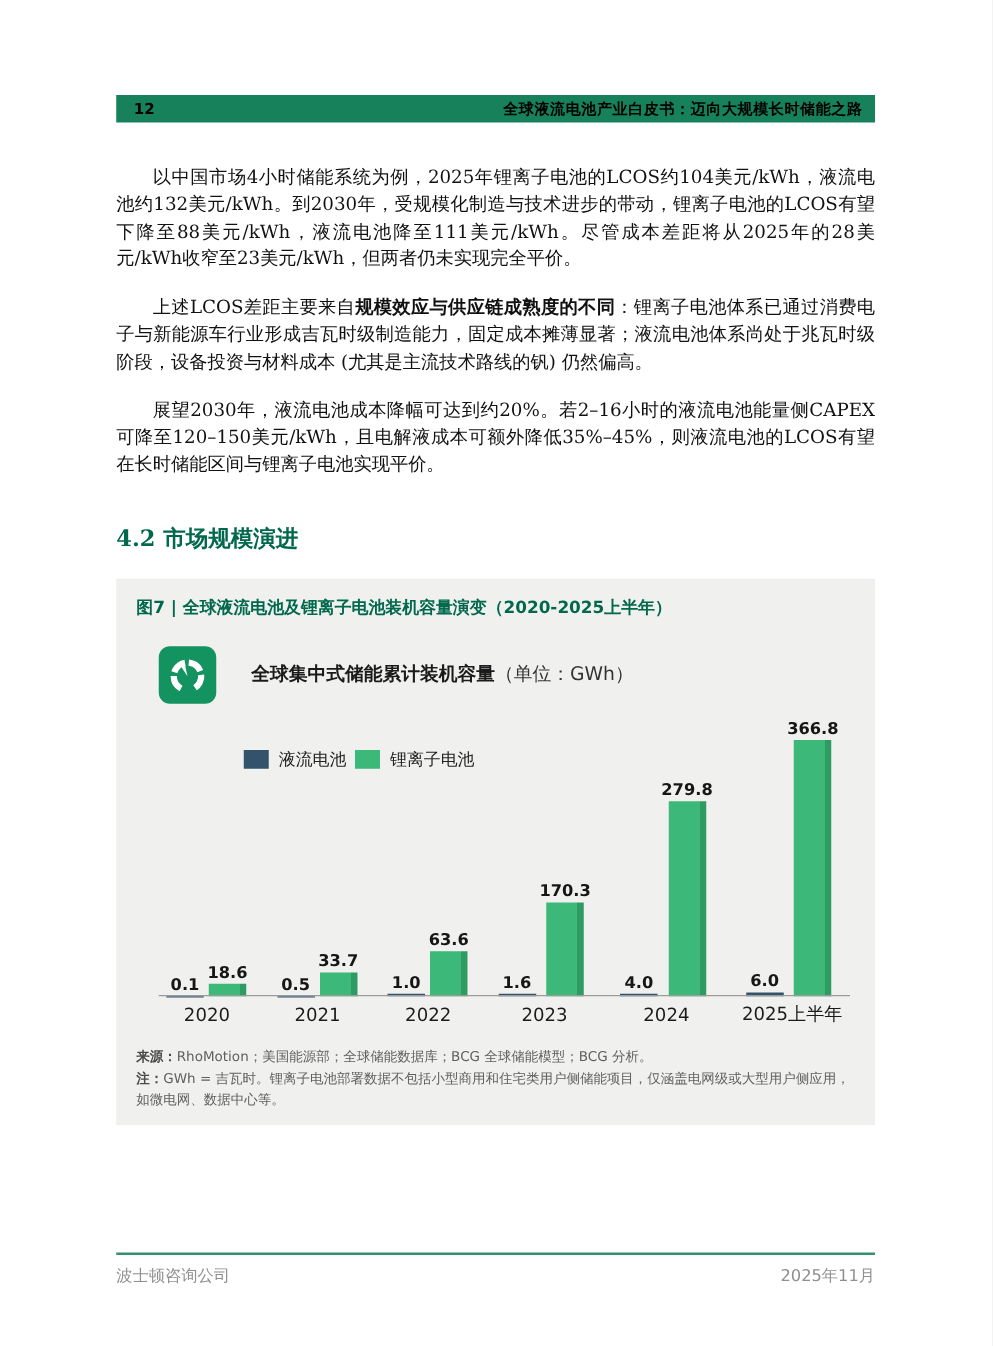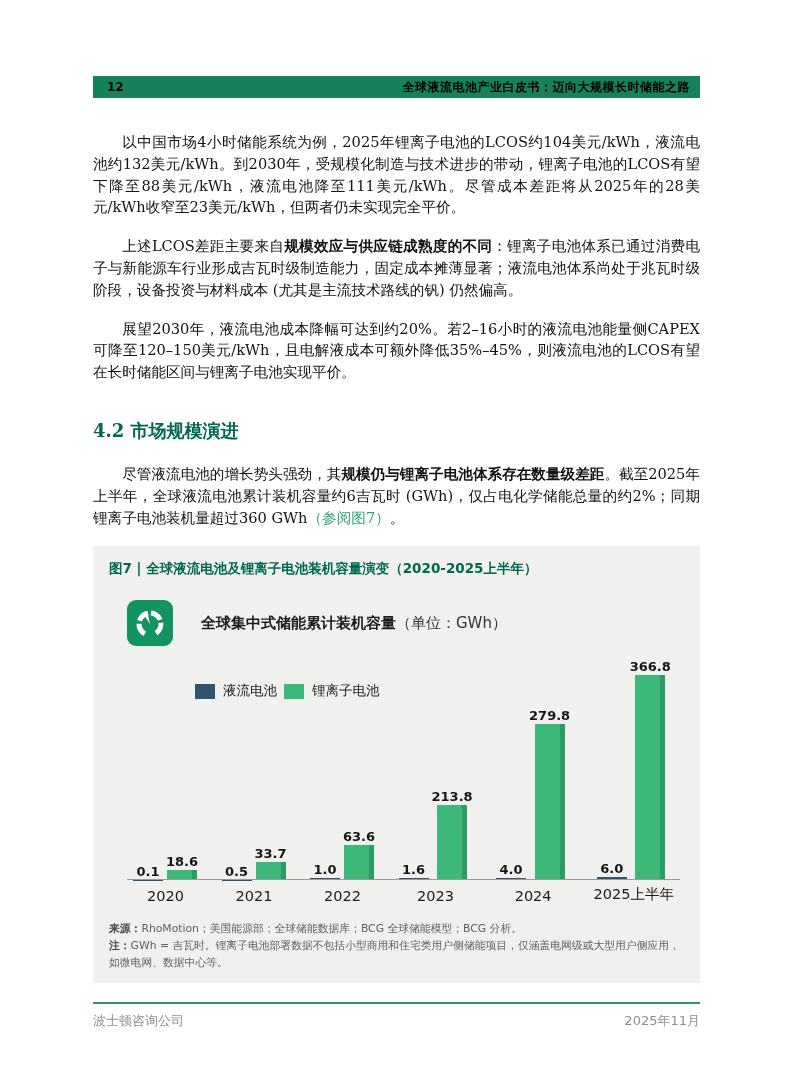--- a/index.html
+++ b/index.html
@@ -129,21 +129,20 @@
       <span class="pagenum">12</span>
       <span class="doctitle">全球液流电池产业白皮书：迈向大规模长时储能之路</span>
     </div>
 
     <p class="para first"><span>以中国市场4小时储能系统为例，2025年锂离子电池的LCOS约104美元/kWh，液流电池约132美元/kWh。到2030年，受规模化制造与技术进步的带动，锂离子电池的LCOS有望下降至88美元/kWh，液流电池降至111美元/kWh。尽管成本差距将从2025年的28美元/kWh收窄至23美元/kWh，但两者仍未实现完全平价。</span></p>
     <p class="para"><span>上述LCOS差距主要来自</span><span style="font-weight: 700;">规模效应与供应链成熟度的不同</span><span>：锂离子电池体系已通过消费电子与新能源车行业形成吉瓦时级制造能力，固定成本摊薄显著；液流电池体系尚处于兆瓦时级阶段，设备投资与材料成本 (尤其是主流技术路线的钒) 仍然偏高。</span></p>
     <p class="para"><span>展望2030年，液流电池成本降幅可达到约20%。若2–16小时的液流电池能量侧CAPEX可降至120–150美元/kWh，且电解液成本可额外降低35%–45%，则液流电池的LCOS有望在长时储能区间与锂离子电池实现平价。</span></p>
 
     <div class="section-heading">4.2 市场规模演进</div>
 
-    <p class="para"><span>尽管液流电池的增长势头强劲，其</span><span style="font-weight: 700;">规模仍与锂离子电池体系存在数量级差距</span><span>。截至2025年上半年，全球液流电池累计装机容量约6吉瓦时 (GWh)，仅占电化学储能总量的约2%；同期锂离子电池装机量超过360 GWh</span><span style="color: rgb(43, 161, 115);">（参阅图7）</span><span>。</span></p>
 
     <div class="figure-panel">
       <div class="figure-title">图7 | 全球液流电池及锂离子电池装机容量演变（2020-2025上半年）</div>
 
       <div class="chart-head-row">
         <div class="gauge-box">
           <svg width="36" height="36" viewBox="0 0 36 36" aria-hidden="true">
             <circle cx="18" cy="19" r="11" fill="none" stroke="#ffffff" stroke-width="5" stroke-dasharray="12 3 12 3 12 3 12 22" transform="rotate(118 18 19)"></circle>
             <polygon points="18,19 10.5,10.5 14.5,9.5" fill="#ffffff" transform="rotate(8 18 19)"></polygon>
           </svg>
@@ -205,21 +204,21 @@
               </div>
               <div class="x-label">2022</div>
             </div>
             <div class="bar-group">
               <div class="bar-pair">
                 <div class="bar-unit">
                   <div class="bar-value">1.6</div>
                   <div class="bar bar-flow" style="height: 2px;"></div>
                 </div>
                 <div class="bar-unit">
-                  <div class="bar-value">213.8</div>
+                  <div class="bar-value">170.3</div>
                   <div class="bar bar-li" style="height: 75.4px;"></div>
                 </div>
               </div>
               <div class="x-label">2023</div>
             </div>
             <div class="bar-group">
               <div class="bar-pair">
                 <div class="bar-unit">
                   <div class="bar-value">4.0</div>
                   <div class="bar bar-flow" style="height: 2.2px;"></div>

